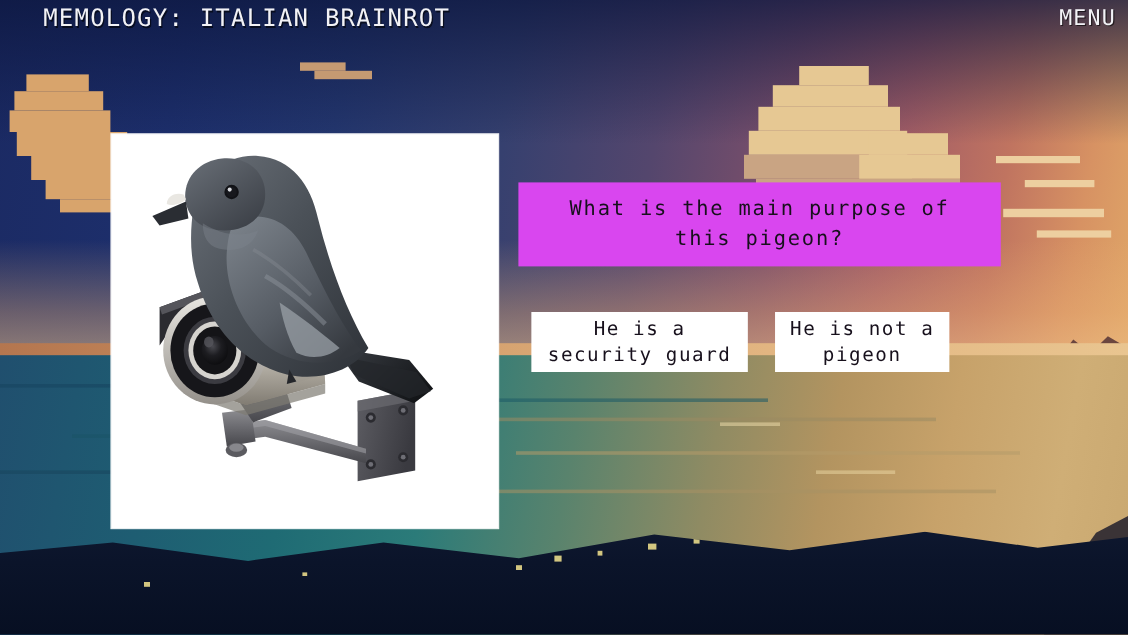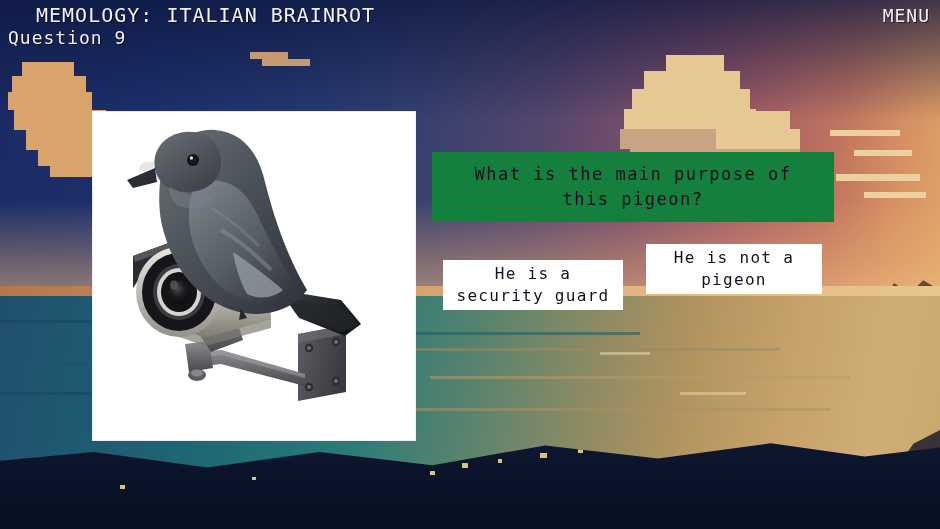--- a/index.html
+++ b/index.html
@@ -106,40 +106,40 @@
     position:absolute; left:93px; top:112px; width:322px; height:328px;
     background:#ffffff;
     box-shadow:0 0 0 1px rgba(255,255,255,.9);
     overflow:hidden;
   }
   .meme { position:absolute; inset:0; }
 
   
   .q-box {
     position:absolute; left:432px; top:152px; width:402px; height:70px;
-    background:#15803d;
+    background:#d946ef;
     display:flex; align-items:center; justify-content:center;
     padding:4px 16px;
   }
   .q-text {
     color:#17101c; font-size:17px; line-height:1.5; text-align:center;
     letter-spacing:1.5px; font-family:"DejaVu Sans Mono", monospace;
   }
 
   
   .ans {
     position:absolute; background:#ffffff; border:3px solid #ffffff;
     display:flex; align-items:center; justify-content:center;
     color:#17101c; font-size:16px; line-height:1.35; text-align:center;
     letter-spacing:1.3px; cursor:pointer;
     font-family:"DejaVu Sans Mono", monospace;
     padding:2px 8px;
   }
   .ans0 { left:443px; top:260px; width:180px; height:50px; }
-  .ans1 { left:646px; top:244px; width:176px; height:50px; }
+  .ans1 { left:646px; top:260px; width:145px; height:50px; }
   .ans2 { left:443px; top:348px; width:180px; height:44px; }
   .ans3 { left:646px; top:348px; width:176px; height:44px; }
 </style>
 </head>
 <body>
 
 <div id="stage">
 
   <div id="bg">
     <div class="sky"></div>
@@ -211,21 +211,20 @@
       <div class="light" style="left:578px;top:30px;width:5px;height:4px;"></div>
       <div class="light" style="left:614px;top:26px;width:6px;height:5px;"></div>
       <div class="light" style="left:652px;top:22px;width:4px;height:4px;"></div>
       <div class="light" style="left:690px;top:18px;width:6px;height:5px;"></div>
       <div class="light" style="left:120px;top:66px;width:5px;height:4px;"></div>
       <div class="light" style="left:252px;top:58px;width:4px;height:3px;"></div>
     </div>
   </div>
 
   <div class="hdr-title">MEMOLOGY: ITALIAN BRAINROT</div>
-  <div class="hdr-sub">Question 9</div>
   <div class="hdr-menu">MENU</div>
 
   <div class="img-card">
     <svg class="meme" viewBox="0 0 322 328" preserveAspectRatio="xMidYMid meet">
       <defs>
         <linearGradient id="gBody" x1="0" y1="0" x2="1" y2="1">
           <stop offset="0" stop-color="#6b7179"></stop>
           <stop offset="0.45" stop-color="#4b5158"></stop>
           <stop offset="1" stop-color="#2e3238"></stop>
         </linearGradient>

